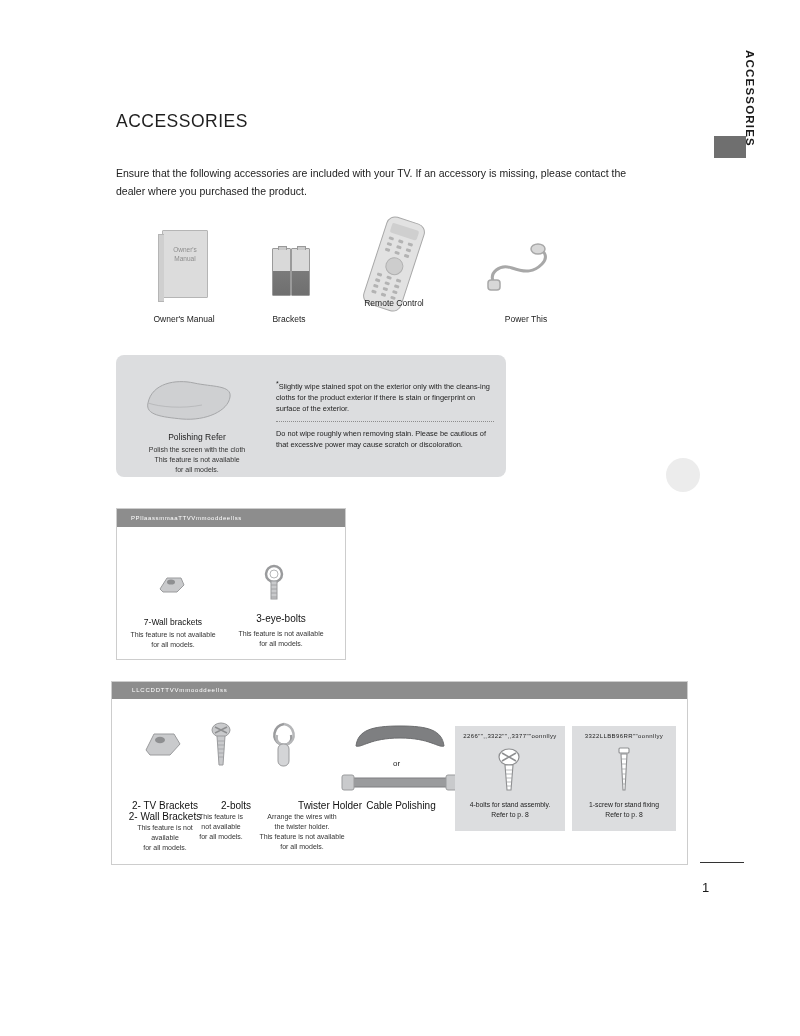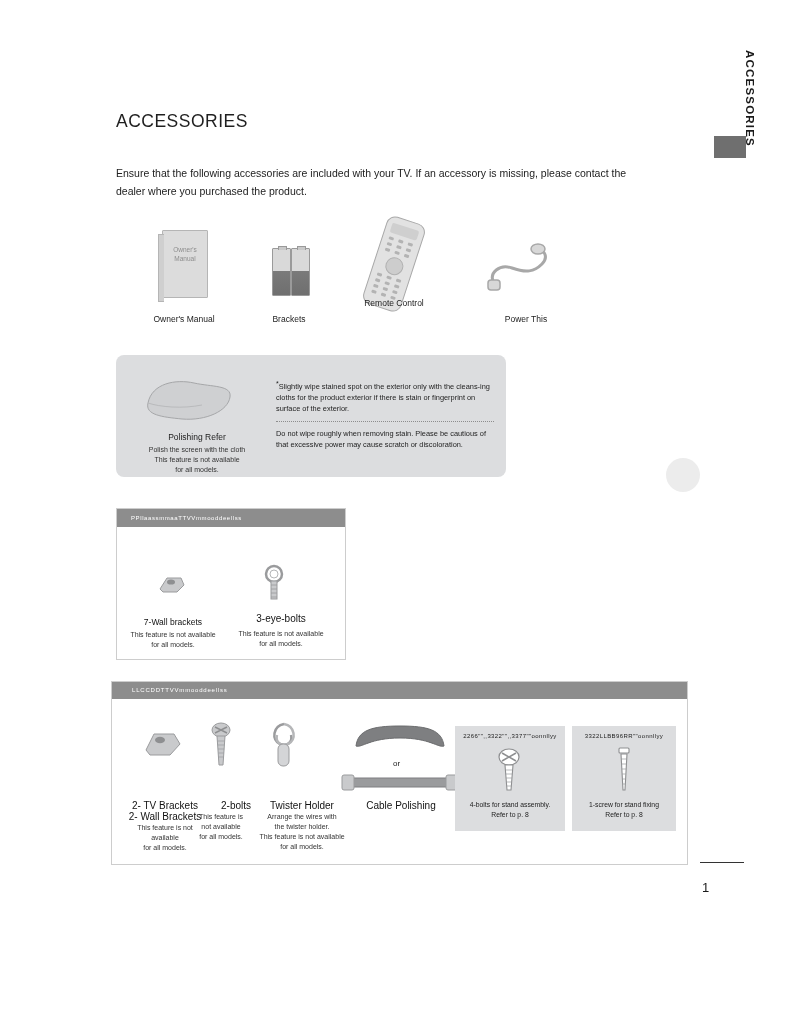--- a/index.html
+++ b/index.html
@@ -585,21 +585,21 @@
 not available
 for all models.</div>
 
     <div style="position:absolute; left:155px; top:38px;">
       <svg width="34" height="50" viewBox="0 0 34 50">
         <path d="M17 4 C6 6 4 20 13 24 C20 27 26 22 24 15" fill="none" stroke="#9a9b9d" stroke-width="2.5"></path>
         <path d="M17 4 C28 6 30 20 21 24 C14 27 8 22 10 15" fill="none" stroke="#b5b6b8" stroke-width="2.5"></path>
         <rect x="11" y="24" width="11" height="22" rx="5" fill="#d4d5d7" stroke="#9a9b9d" stroke-width="1"></rect>
       </svg>
     </div>
-    <div class="lcd-cap" style="left:130px; top:118px; width:120px;">Twister Holder</div>
+    <div class="lcd-cap" style="left:130px; top:118px; width:120px;text-align:right;">Twister Holder</div>
     <div class="lcd-sub" style="left:130px; top:130px; width:120px; white-space:pre-line;">Arrange the wires with
 the twister holder.
 This feature is not available
 for all models.</div>
 
     <div style="position:absolute; left:240px; top:40px;">
       <svg width="96" height="30" viewBox="0 0 96 30">
         <path d="M4 24 C6 8 20 4 48 4 C76 4 90 8 92 24 C86 26 78 16 48 16 C18 16 10 26 4 24 Z" fill="#7e7f81" stroke="#6a6b6d" stroke-width="1"></path>
       </svg>
     </div>

